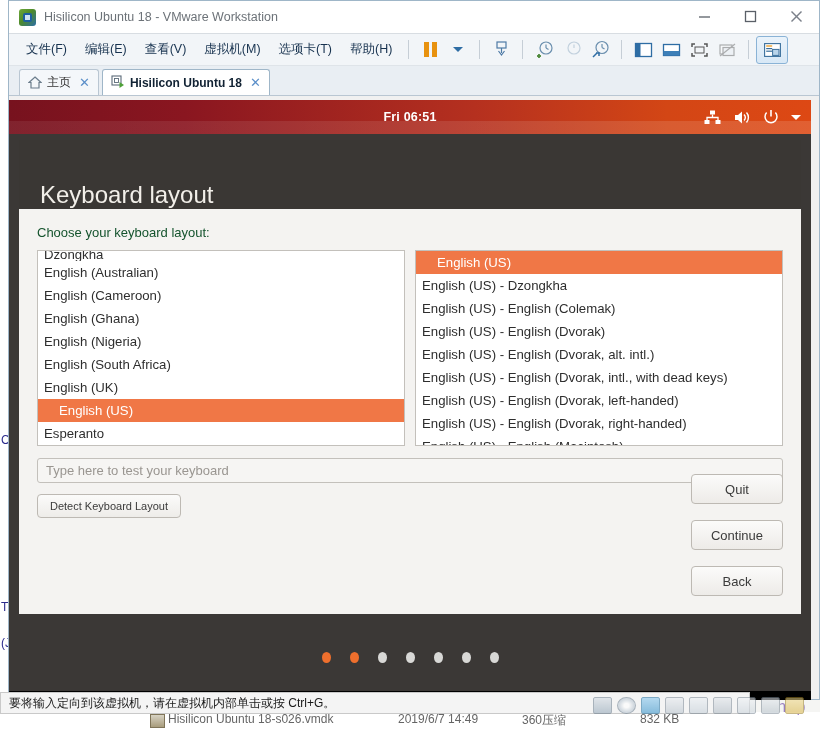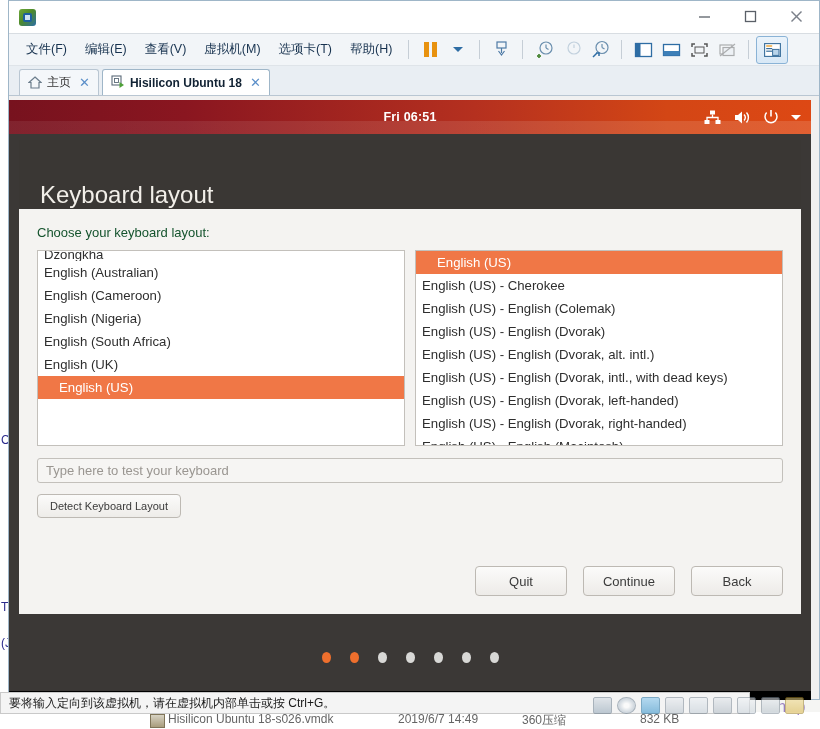--- a/index.html
+++ b/index.html
@@ -132,21 +132,21 @@
     margin-top: 12px; width: 746px; height: 25px; box-sizing: border-box;
     background: #f6f5f3; border: 1px solid #c3c0bb; border-radius: 3px;
     font-size: 13px; color: #9a9691; padding: 0 8px; line-height: 23px;
   }
   .detect-btn {
     margin-top: 11px; display: inline-block;
     padding: 5px 12px; font-size: 11px; color: #3b3b3b;
     background: linear-gradient(#fbfbfa,#eeece9); border: 1px solid #bdb9b3;
     border-radius: 4px;
   }
-  .btnrow { position: absolute; right: 18px; bottom: 18px; display: flex; gap: 16px; }
+  .btnrow { position: absolute; right: 18px; bottom: 18px; display: flex; gap: 16px; flex-direction: column; }
   .gbtn {
     width: 90px; height: 28px; font-size: 13px; color: #3b3b3b;
     background: linear-gradient(#fbfbfa,#edebe8); border: 1px solid #bdb9b3;
     border-radius: 4px; display: flex; align-items: center; justify-content: center;
   }
   .dots { position: absolute; left: 0; right: 0; top: 518px; display: flex; justify-content: center; gap: 19px; }
   .dot { width: 9px; height: 11px; border-radius: 50%; background: #d8d8d6; }
   .dot.on { background: #ee6f2d; }
 
   
@@ -189,20 +189,21 @@
   <div class="bg-left-text">
     <span class="bg-frag" style="top:433px;">C</span>
     <span class="bg-frag" style="top:600px;">T</span>
     <span class="bg-frag" style="top:636px;">(J</span>
   </div>
 
   <div class="vmw-window">
 
     <div class="titlebar">
       <div class="vmw-logo"></div>
+      <div class="title-text">Hisilicon Ubuntu 18 - VMware Workstation</div>
       <div class="win-ctrls">
         <div class="win-btn">
           <svg width="13" height="13" viewBox="0 0 13 13">
               <line x1="1" y1="7" x2="12" y2="7" stroke="#5a6068" stroke-width="1.3"></line>
             </svg>
         </div>
         <div class="win-btn">
           <svg width="13" height="13" viewBox="0 0 13 13">
               <rect x="1.5" y="1.5" width="10" height="10" fill="none" stroke="#5a6068" stroke-width="1.3"></rect>
             </svg>
@@ -368,29 +369,31 @@
       </div>
 
       <div class="inst-body">
         <div class="choose-label">Choose your keyboard layout:</div>
 
         <div class="lists">
           <div class="listbox left">
             <div class="lbi clip-top">Dzongkha</div>
             <div class="lbi">English (Australian)</div>
             <div class="lbi">English (Cameroon)</div>
+            <div class="lbi">English (Ghana)</div>
             <div class="lbi">English (Nigeria)</div>
             <div class="lbi">English (South Africa)</div>
             <div class="lbi">English (UK)</div>
             <div class="lbi sel">English (US)</div>
+            <div class="lbi">Esperanto</div>
           </div>
 
           <div class="listbox right">
             <div class="lbi sel">English (US)</div>
-            <div class="lbi">English (US) - Cherokee</div>
+            <div class="lbi">English (US) - Dzongkha</div>
             <div class="lbi">English (US) - English (Colemak)</div>
             <div class="lbi">English (US) - English (Dvorak)</div>
             <div class="lbi">English (US) - English (Dvorak, alt. intl.)</div>
             <div class="lbi">English (US) - English (Dvorak, intl., with dead keys)</div>
             <div class="lbi">English (US) - English (Dvorak, left-handed)</div>
             <div class="lbi">English (US) - English (Dvorak, right-handed)</div>
             <div class="lbi clip-bot">English (US) - English (Macintosh)</div>
           </div>
         </div>
 

